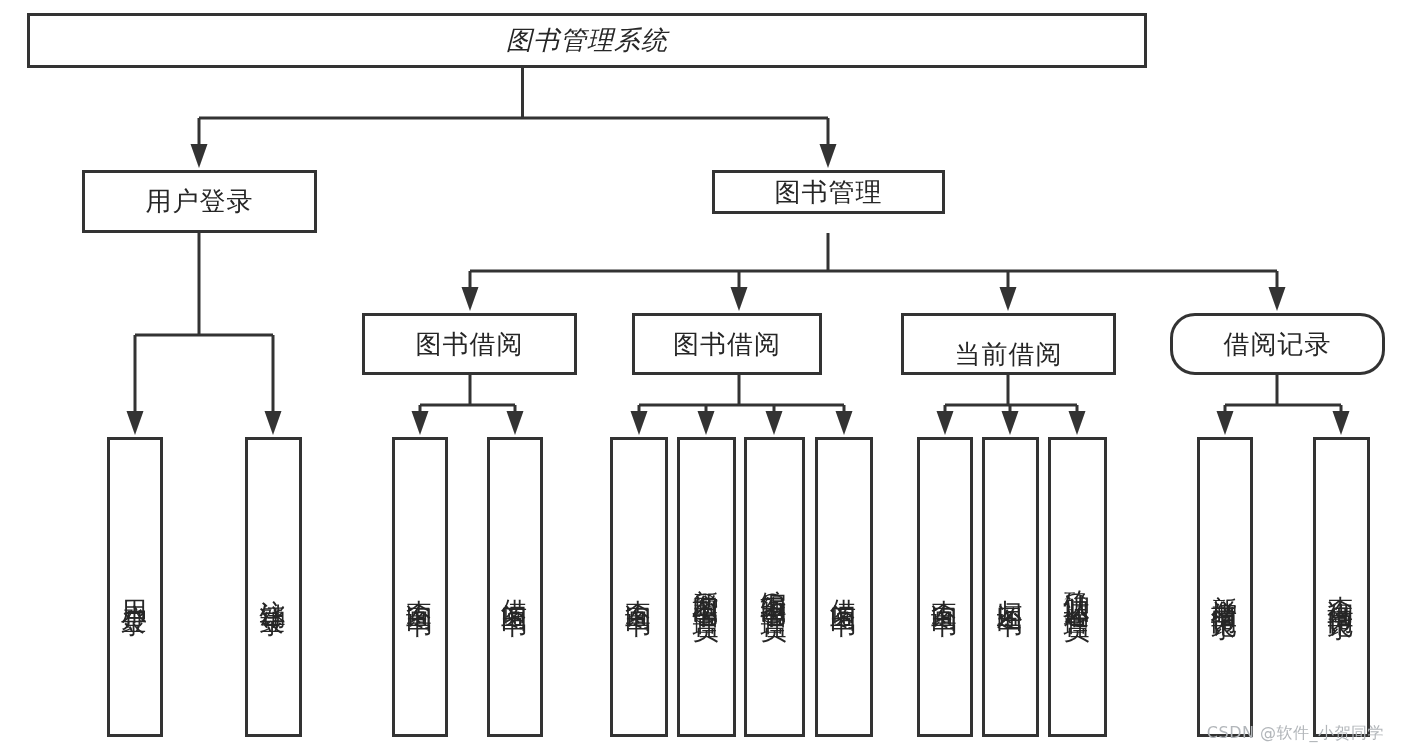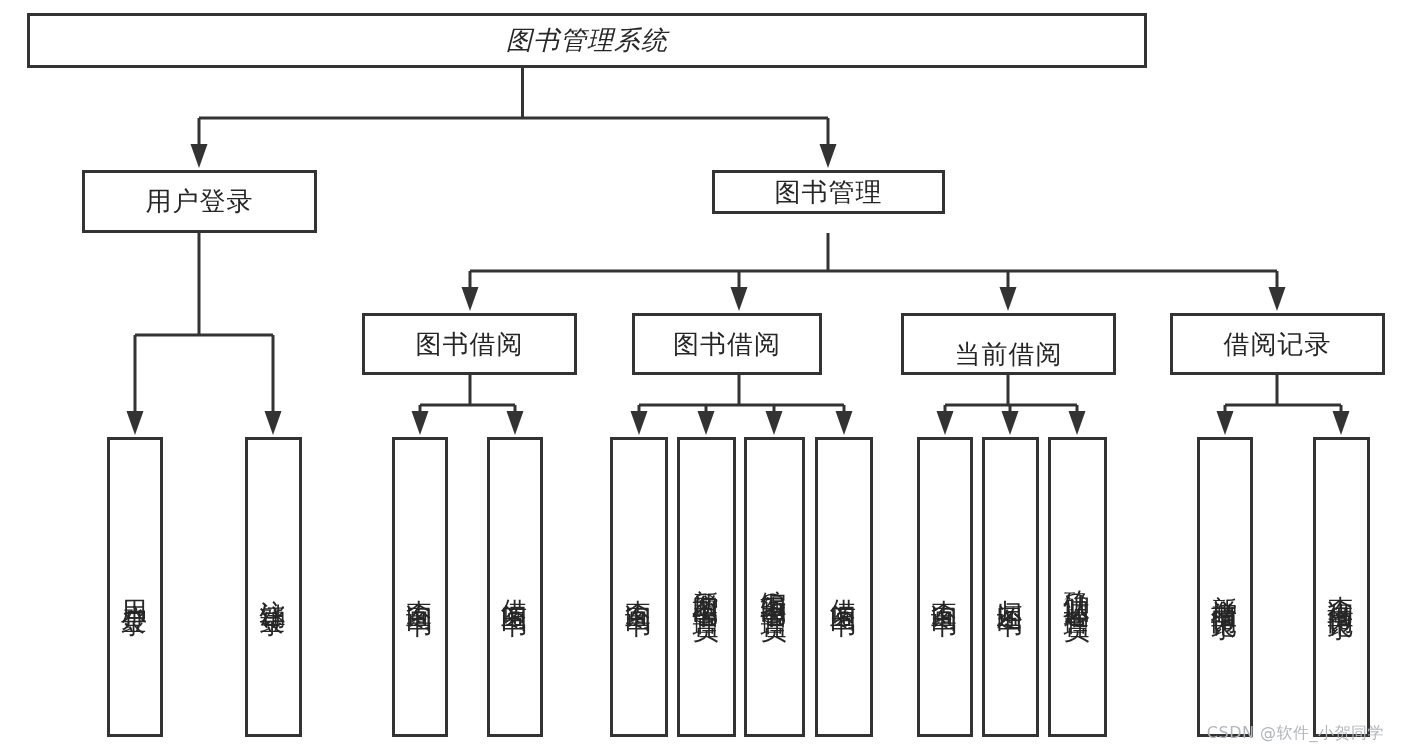--- a/index.html
+++ b/index.html
@@ -130,21 +130,21 @@
 
   <div class="node" style="left:362px;top:313px;width:215px;height:62px;">
     <span class="hlabel">图书借阅</span>
   </div>
   <div class="node" style="left:632px;top:313px;width:190px;height:62px;">
     <span class="hlabel">图书借阅</span>
   </div>
   <div class="node" style="left:901px;top:313px;width:215px;height:62px;align-items:flex-end;">
     <span class="hlabel">当前借阅</span>
   </div>
-  <div class="node" style="left:1170px;top:313px;width:215px;height:62px;">
+  <div class="node" style="left:1170px;top:313px;width:215px;height:62px;border-radius:25px;">
     <span class="hlabel">借阅记录</span>
   </div>
 
   <div class="node" style="left:107px;top:437px;width:56px;height:300px;">
     <span class="vlabel">用户登录</span>
   </div>
   <div class="node" style="left:245px;top:437px;width:57px;height:300px;">
     <span class="vlabel">注销登录</span>
   </div>
 

